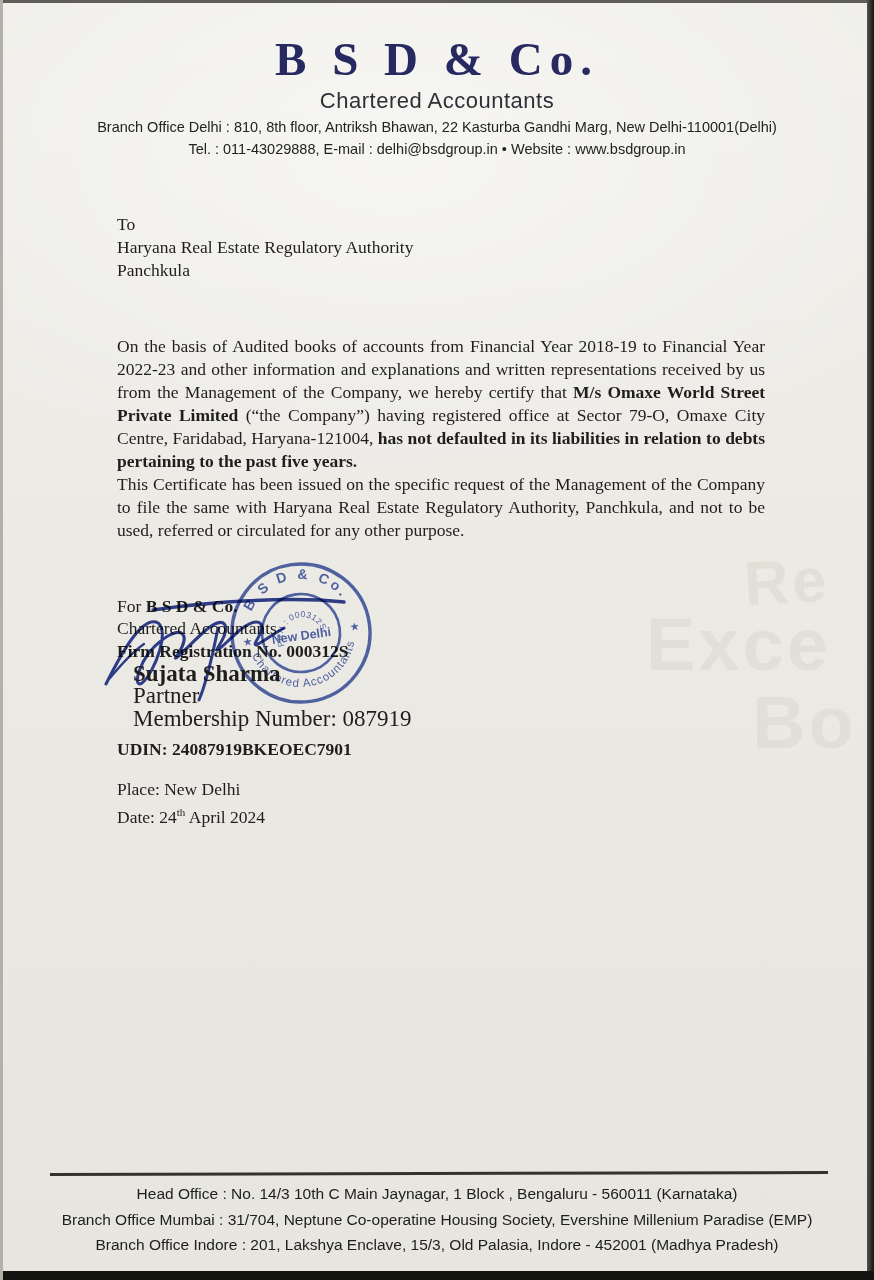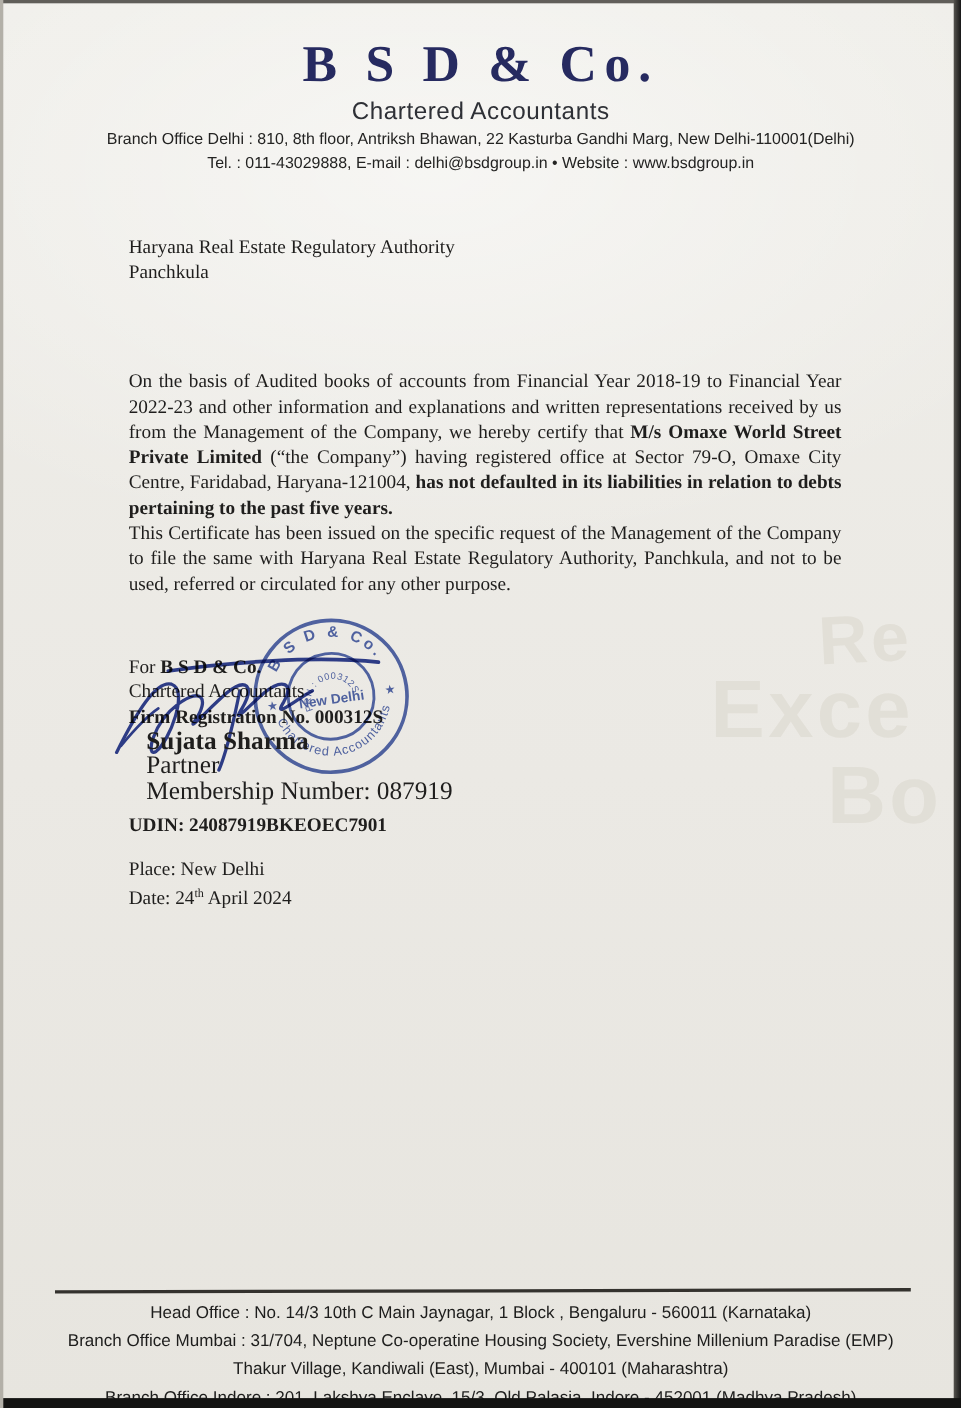--- a/index.html
+++ b/index.html
@@ -75,20 +75,21 @@
   <div class="wm wm3">Bo</div>
 
   <div class="firm-title">B S D &amp; Co.</div>
   <div class="firm-subtitle">Chartered Accountants</div>
   <div class="head-address">
     <div>Branch Office Delhi : 810, 8th floor, Antriksh Bhawan, 22 Kasturba Gandhi Marg, New Delhi-110001(Delhi)</div>
     <div>Tel. : 011-43029888, E-mail : delhi@bsdgroup.in • Website : www.bsdgroup.in</div>
   </div>
 
   <div class="recipient">
+    <div>To</div>
     <div>Haryana Real Estate Regulatory Authority</div>
     <div>Panchkula</div>
   </div>
 
   <div class="para para1"><span>On the basis of Audited books of accounts from Financial Year 2018-19 to Financial Year 2022-23 and other information and explanations and written representations received by us from the Management of the Company, we hereby certify that </span><span class="bold">M/s Omaxe World Street Private Limited</span><span> (“the Company”) having registered office at Sector 79-O, Omaxe City Centre, Faridabad, Haryana-121004, </span><span class="bold">has not defaulted in its liabilities in relation to debts pertaining to the past five years.</span></div>
 
   <div class="para para2">This Certificate has been issued on the specific request of the Management of the Company to file the same with Haryana Real Estate Regulatory Authority, Panchkula, and not to be used, referred or circulated for any other purpose.</div>
 
   <div class="sig-top">
     <div><span>For </span><span class="bold">B S D &amp; Co.</span></div>
@@ -139,21 +140,20 @@
 
   <div class="place-date">
     <div>Place: New Delhi</div>
     <div><span>Date: 24</span><span class="sup">th</span><span> April 2024</span></div>
   </div>
 
   <div class="footer-divider"></div>
   <div class="footer">
     <div>Head Office : No. 14/3 10th C Main Jaynagar, 1 Block , Bengaluru - 560011 (Karnataka)</div>
     <div>Branch Office Mumbai : 31/704, Neptune Co-operatine Housing Society, Evershine Millenium Paradise (EMP)</div>
-    <div>Thakur Village,  Kandiwali (East), Mumbai - 400101 (Maharashtra)</div>
     <div>Branch Office Indore : 201, Lakshya Enclave, 15/3, Old Palasia, Indore - 452001 (Madhya Pradesh)</div>
   </div>
 
   <div class="edge-top"></div>
   <div class="edge-right"></div>
   <div class="edge-bottom"></div>
   <div class="edge-left"></div>
 </div>
 
 </body></html>

